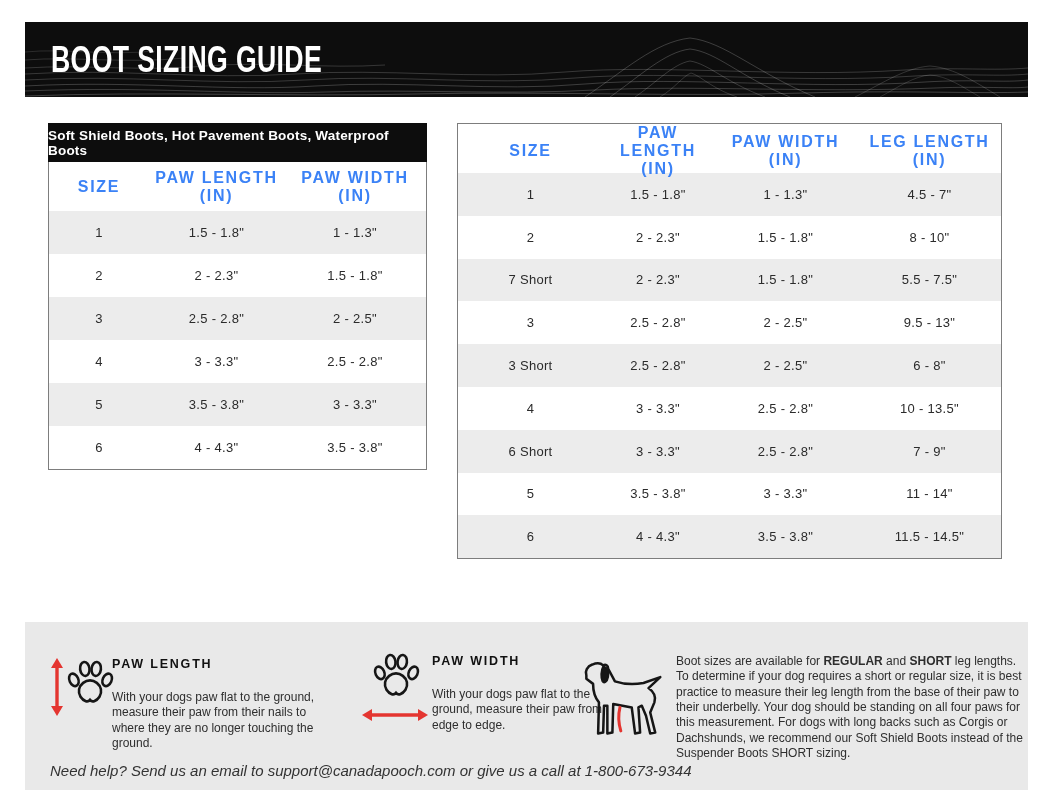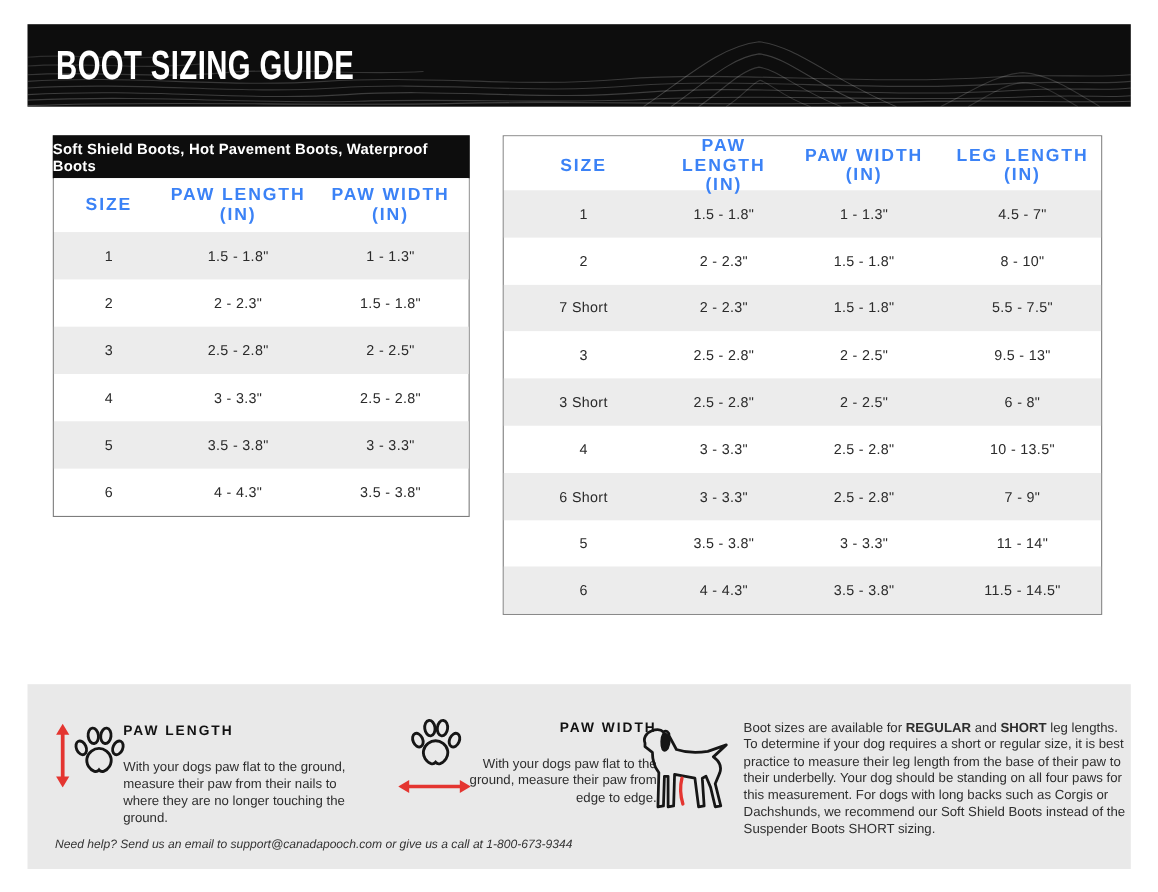--- a/index.html
+++ b/index.html
@@ -35,25 +35,25 @@
 
   
   .panel{position:absolute;left:25px;top:622px;width:1003px;height:168px;background:#e9e9e9;}
   .block-title{font-size:12.5px;font-weight:bold;letter-spacing:1.8px;color:#111;}
   .block-text{font-size:12px;color:#2e2e2e;line-height:1.28;margin-top:19px;}
   .v-arrow{position:absolute;left:25px;top:36px;}
   .paw1{position:absolute;left:39px;top:33px;}
   .text1{position:absolute;left:87px;top:35px;width:230px;}
   .paw2{position:absolute;left:345px;top:26px;}
   .h-arrow{position:absolute;left:337px;top:86px;}
-  .text2{position:absolute;left:392px;top:32px;width:180px;text-align:right;}
+  .text2{position:absolute;left:407px;top:32px;width:180px;}
   .dog{position:absolute;left:558px;top:38px;}
   .text3{position:absolute;left:651px;top:26px;width:348px;}
   .text3 .block-text{margin-top:6px;}
-  .help-text{position:absolute;left:25px;top:140px;font-size:11px;font-style:italic;color:#333;}
+  .help-text{position:absolute;left:25px;top:140px;font-size:15px;font-style:italic;color:#333;}
 </style>
 </head>
 <body>
 
 <div class="page">
 
   <header class="banner">
     <svg class="contours" viewBox="0 0 1003 75" preserveAspectRatio="none">
       <g fill="none" stroke="#ffffff" stroke-width="1">
         <path stroke-opacity=".13" d="M0 30 C40 26 80 34 130 29"></path>

